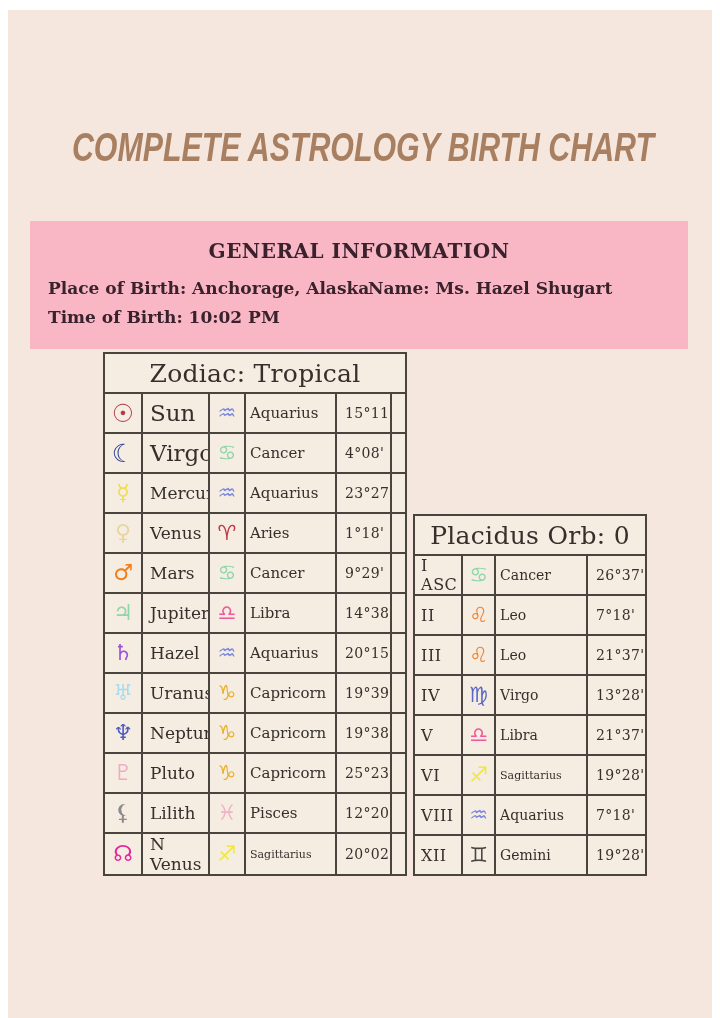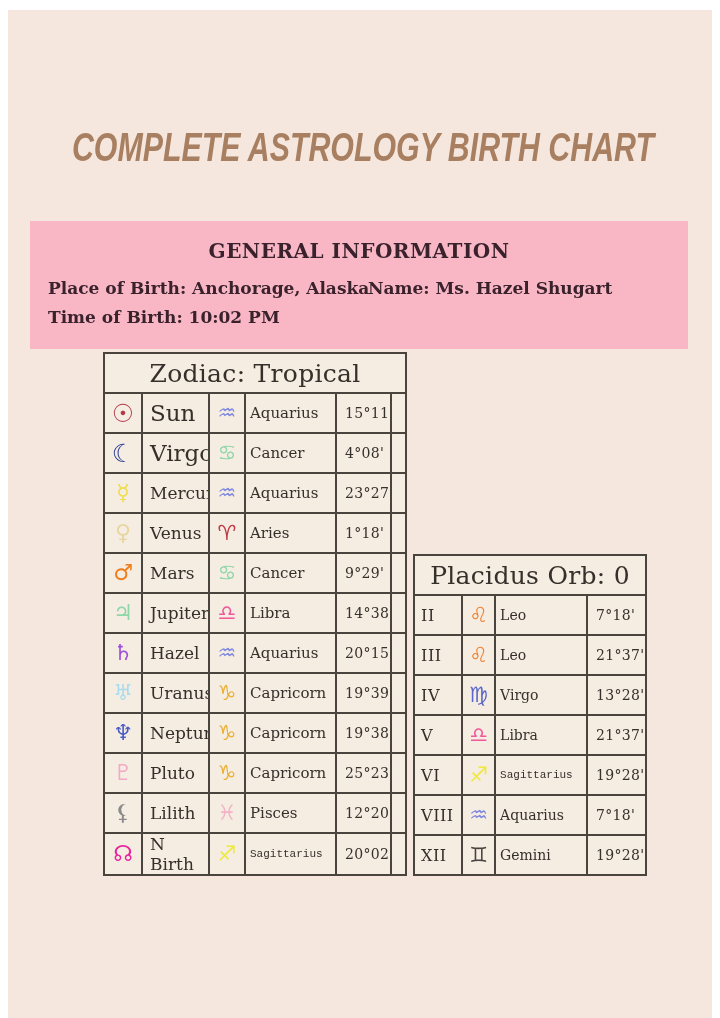--- a/index.html
+++ b/index.html
@@ -86,21 +86,21 @@
   .glyph{
     font-family:"DejaVu Sans", sans-serif;
     font-size:21px;line-height:1;
     display:inline-block;
     font-weight:bold;
   }
   .planet-glyph{font-size:22px;}
   .c-name{font-size:17px;padding-left:7px;}
   .c-sign{font-size:15px;padding-left:4px;}
   .houses-table .c-sign{font-size:14px;}
-  .c-sign.small-sign{font-size:11px;font-family:Liberation Mono, monospace;}
+  .c-sign.small-sign{font-size:11px;}
   .c-deg{font-size:14px;padding-left:8px;letter-spacing:0.3px;}
   .c-house{font-size:16px;padding-left:6px;letter-spacing:0.5px;}
   .c-pad{background:var(--cell-bg);}
   
   .zodiac-table tbody tr:nth-child(1) .c-name,
   .zodiac-table tbody tr:nth-child(2) .c-name{font-size:23px;}
   .zodiac-table tbody tr:nth-child(1) .planet-glyph,
   .zodiac-table tbody tr:nth-child(2) .planet-glyph{font-size:25px;}
 </style>
 </head>
@@ -220,21 +220,21 @@
           <tr>
             <td class="c-icon"><span class="glyph planet-glyph" style="color: rgb(139, 139, 139);">⚸</span></td>
             <td class="c-name">Lilith</td>
             <td class="c-icon"><span class="glyph sign-glyph" style="color: rgb(242, 179, 198);">♓</span></td>
             <td class="c-sign">Pisces</td>
             <td class="c-deg">12°20'</td>
             <td class="c-pad"></td>
           </tr>
           <tr>
             <td class="c-icon"><span class="glyph planet-glyph" style="color: rgb(232, 37, 156);">☊</span></td>
-            <td class="c-name">N Birth</td>
+            <td class="c-name">N Venus</td>
             <td class="c-icon"><span class="glyph sign-glyph" style="color: rgb(239, 233, 62);">♐</span></td>
             <td class="c-sign small-sign">Sagittarius</td>
             <td class="c-deg">20°02'</td>
             <td class="c-pad"></td>
           </tr>
         </tbody>
     </table>
 
     <table class="houses-table">
       <colgroup>
@@ -243,20 +243,26 @@
           <col style="width:92px">
           <col style="width:59px">
       </colgroup>
       <thead>
         <tr>
           <th colspan="4">Placidus Orb: 0</th>
         </tr>
       </thead>
       <tbody id="houses-tbody">
           <tr>
+            <td class="c-house">I ASC</td>
+            <td class="c-icon"><span class="glyph sign-glyph" style="color: rgb(143, 214, 168);">♋</span></td>
+            <td class="c-sign">Cancer</td>
+            <td class="c-deg">26°37'</td>
+          </tr>
+          <tr>
             <td class="c-house">II</td>
             <td class="c-icon"><span class="glyph sign-glyph" style="color: rgb(239, 132, 52);">♌</span></td>
             <td class="c-sign">Leo</td>
             <td class="c-deg">7°18'</td>
           </tr>
           <tr>
             <td class="c-house">III</td>
             <td class="c-icon"><span class="glyph sign-glyph" style="color: rgb(239, 132, 52);">♌</span></td>
             <td class="c-sign">Leo</td>
             <td class="c-deg">21°37'</td>

